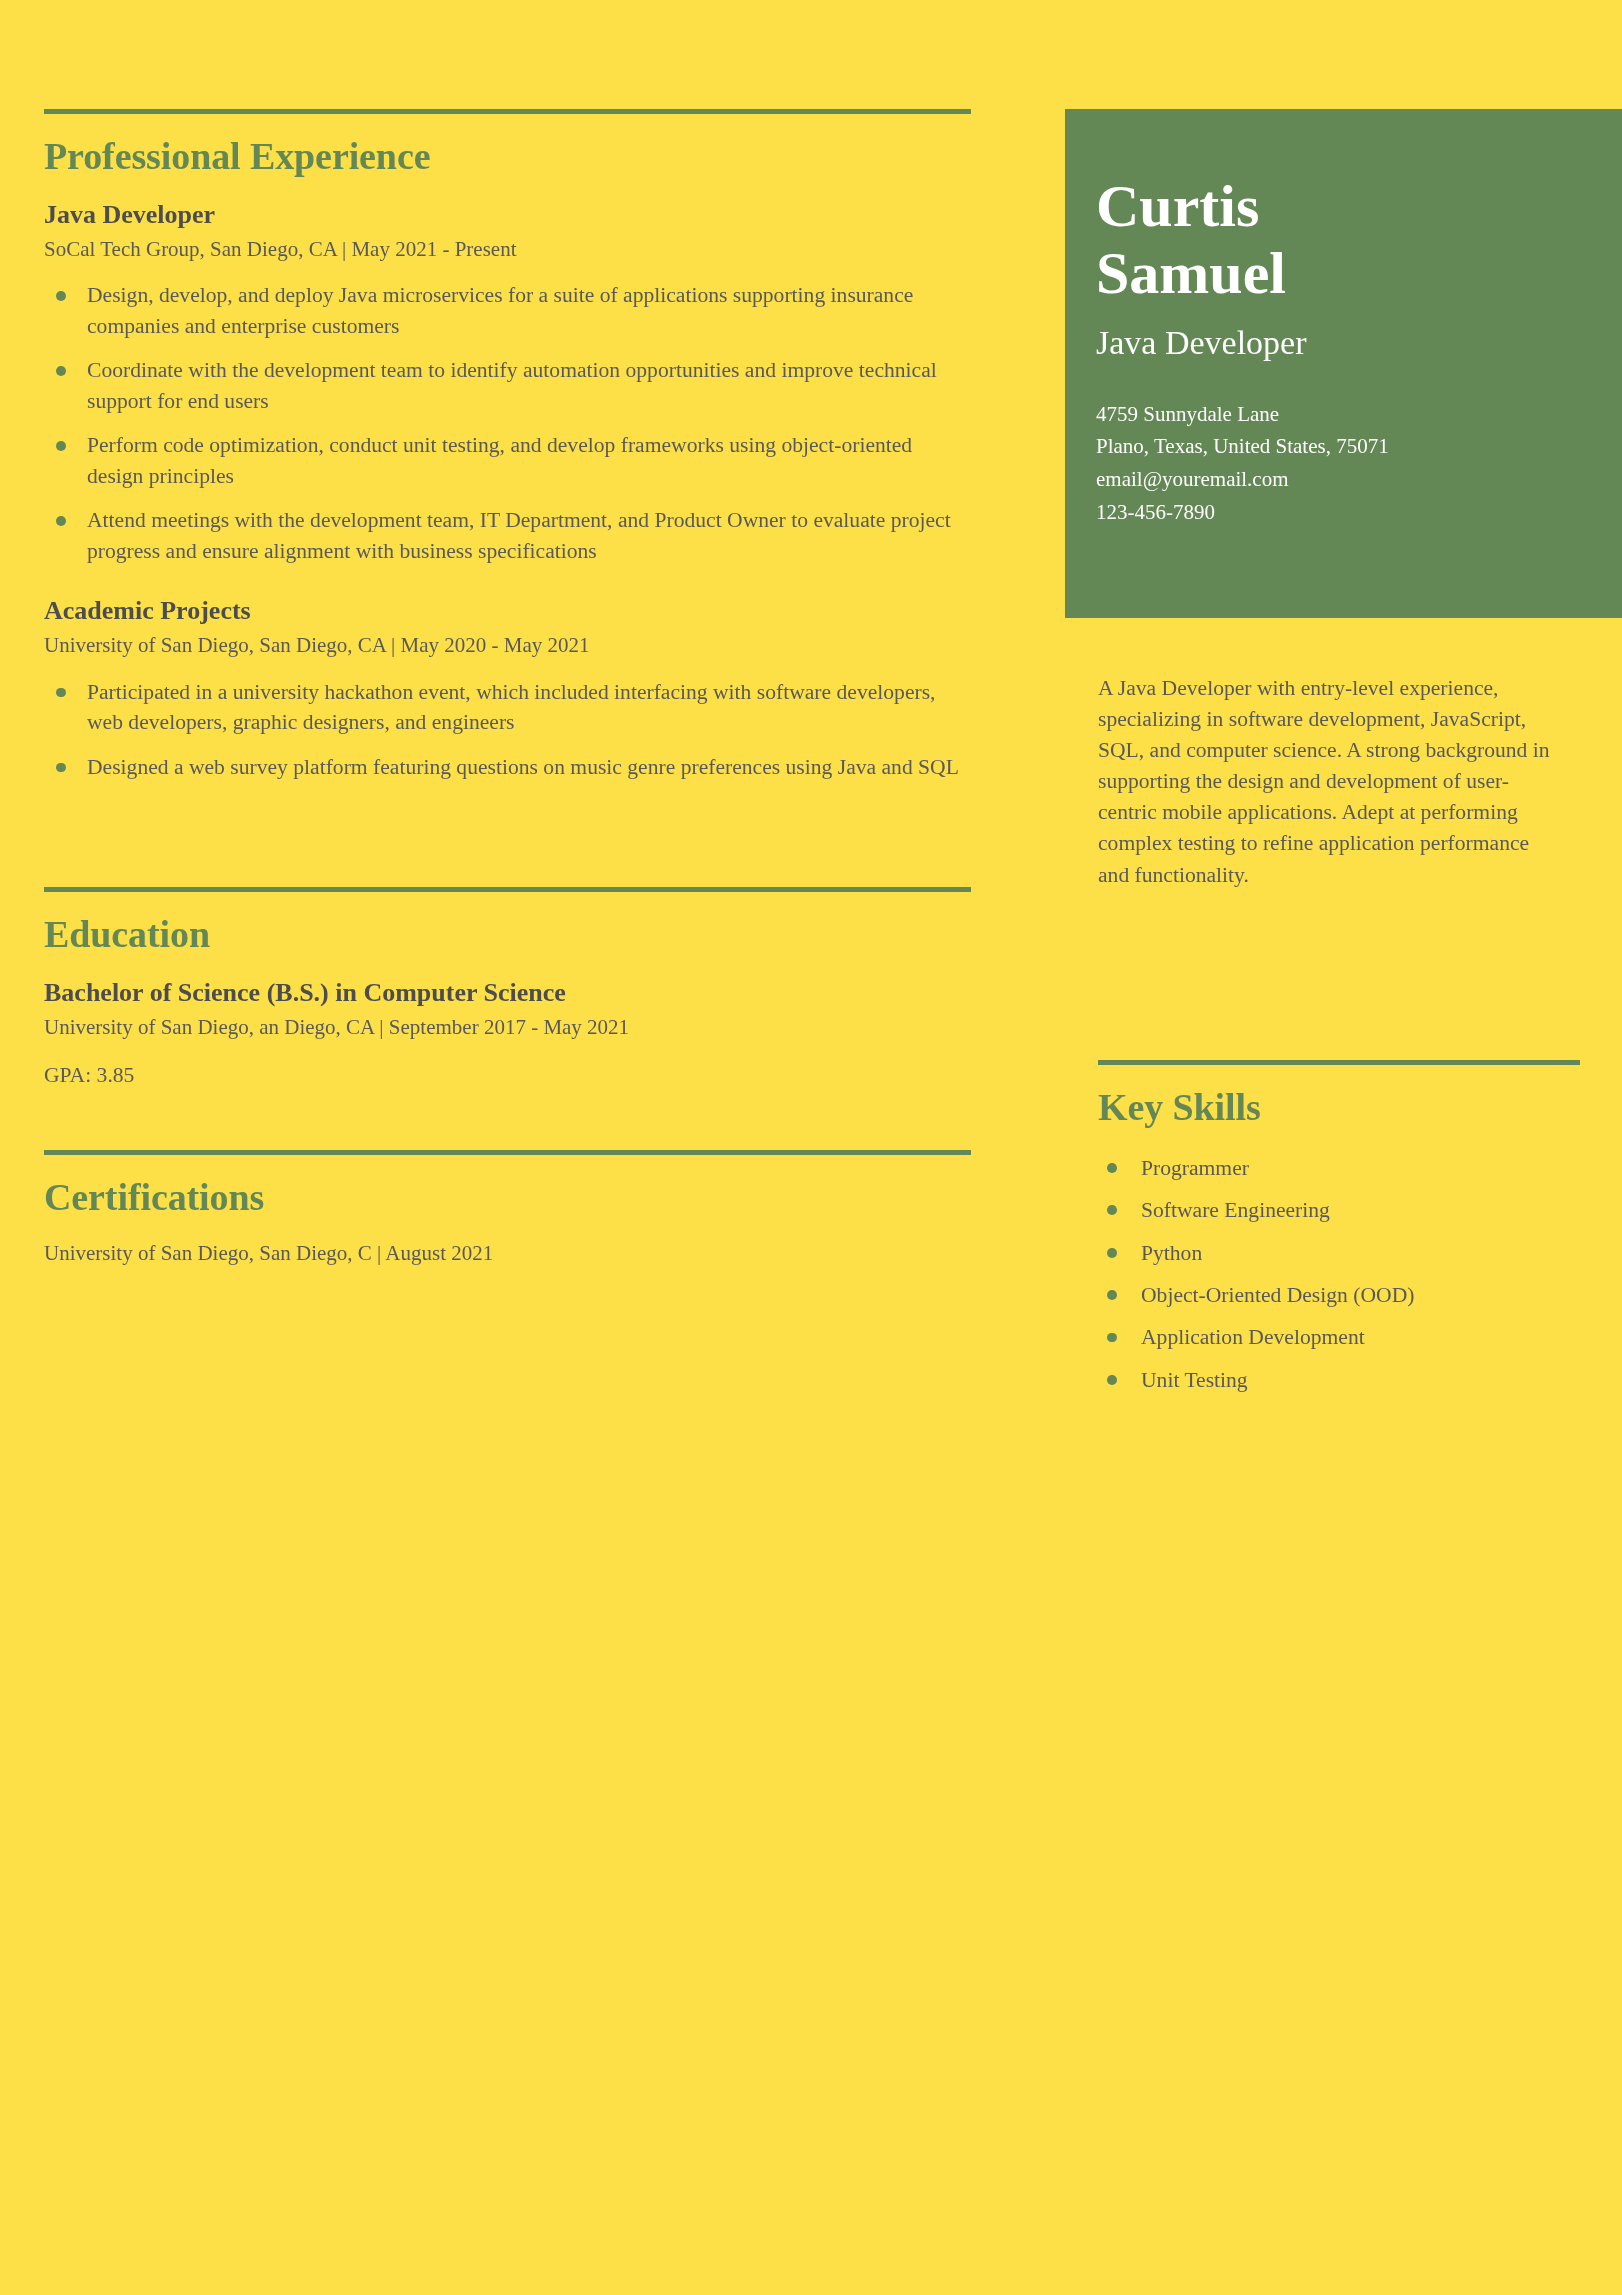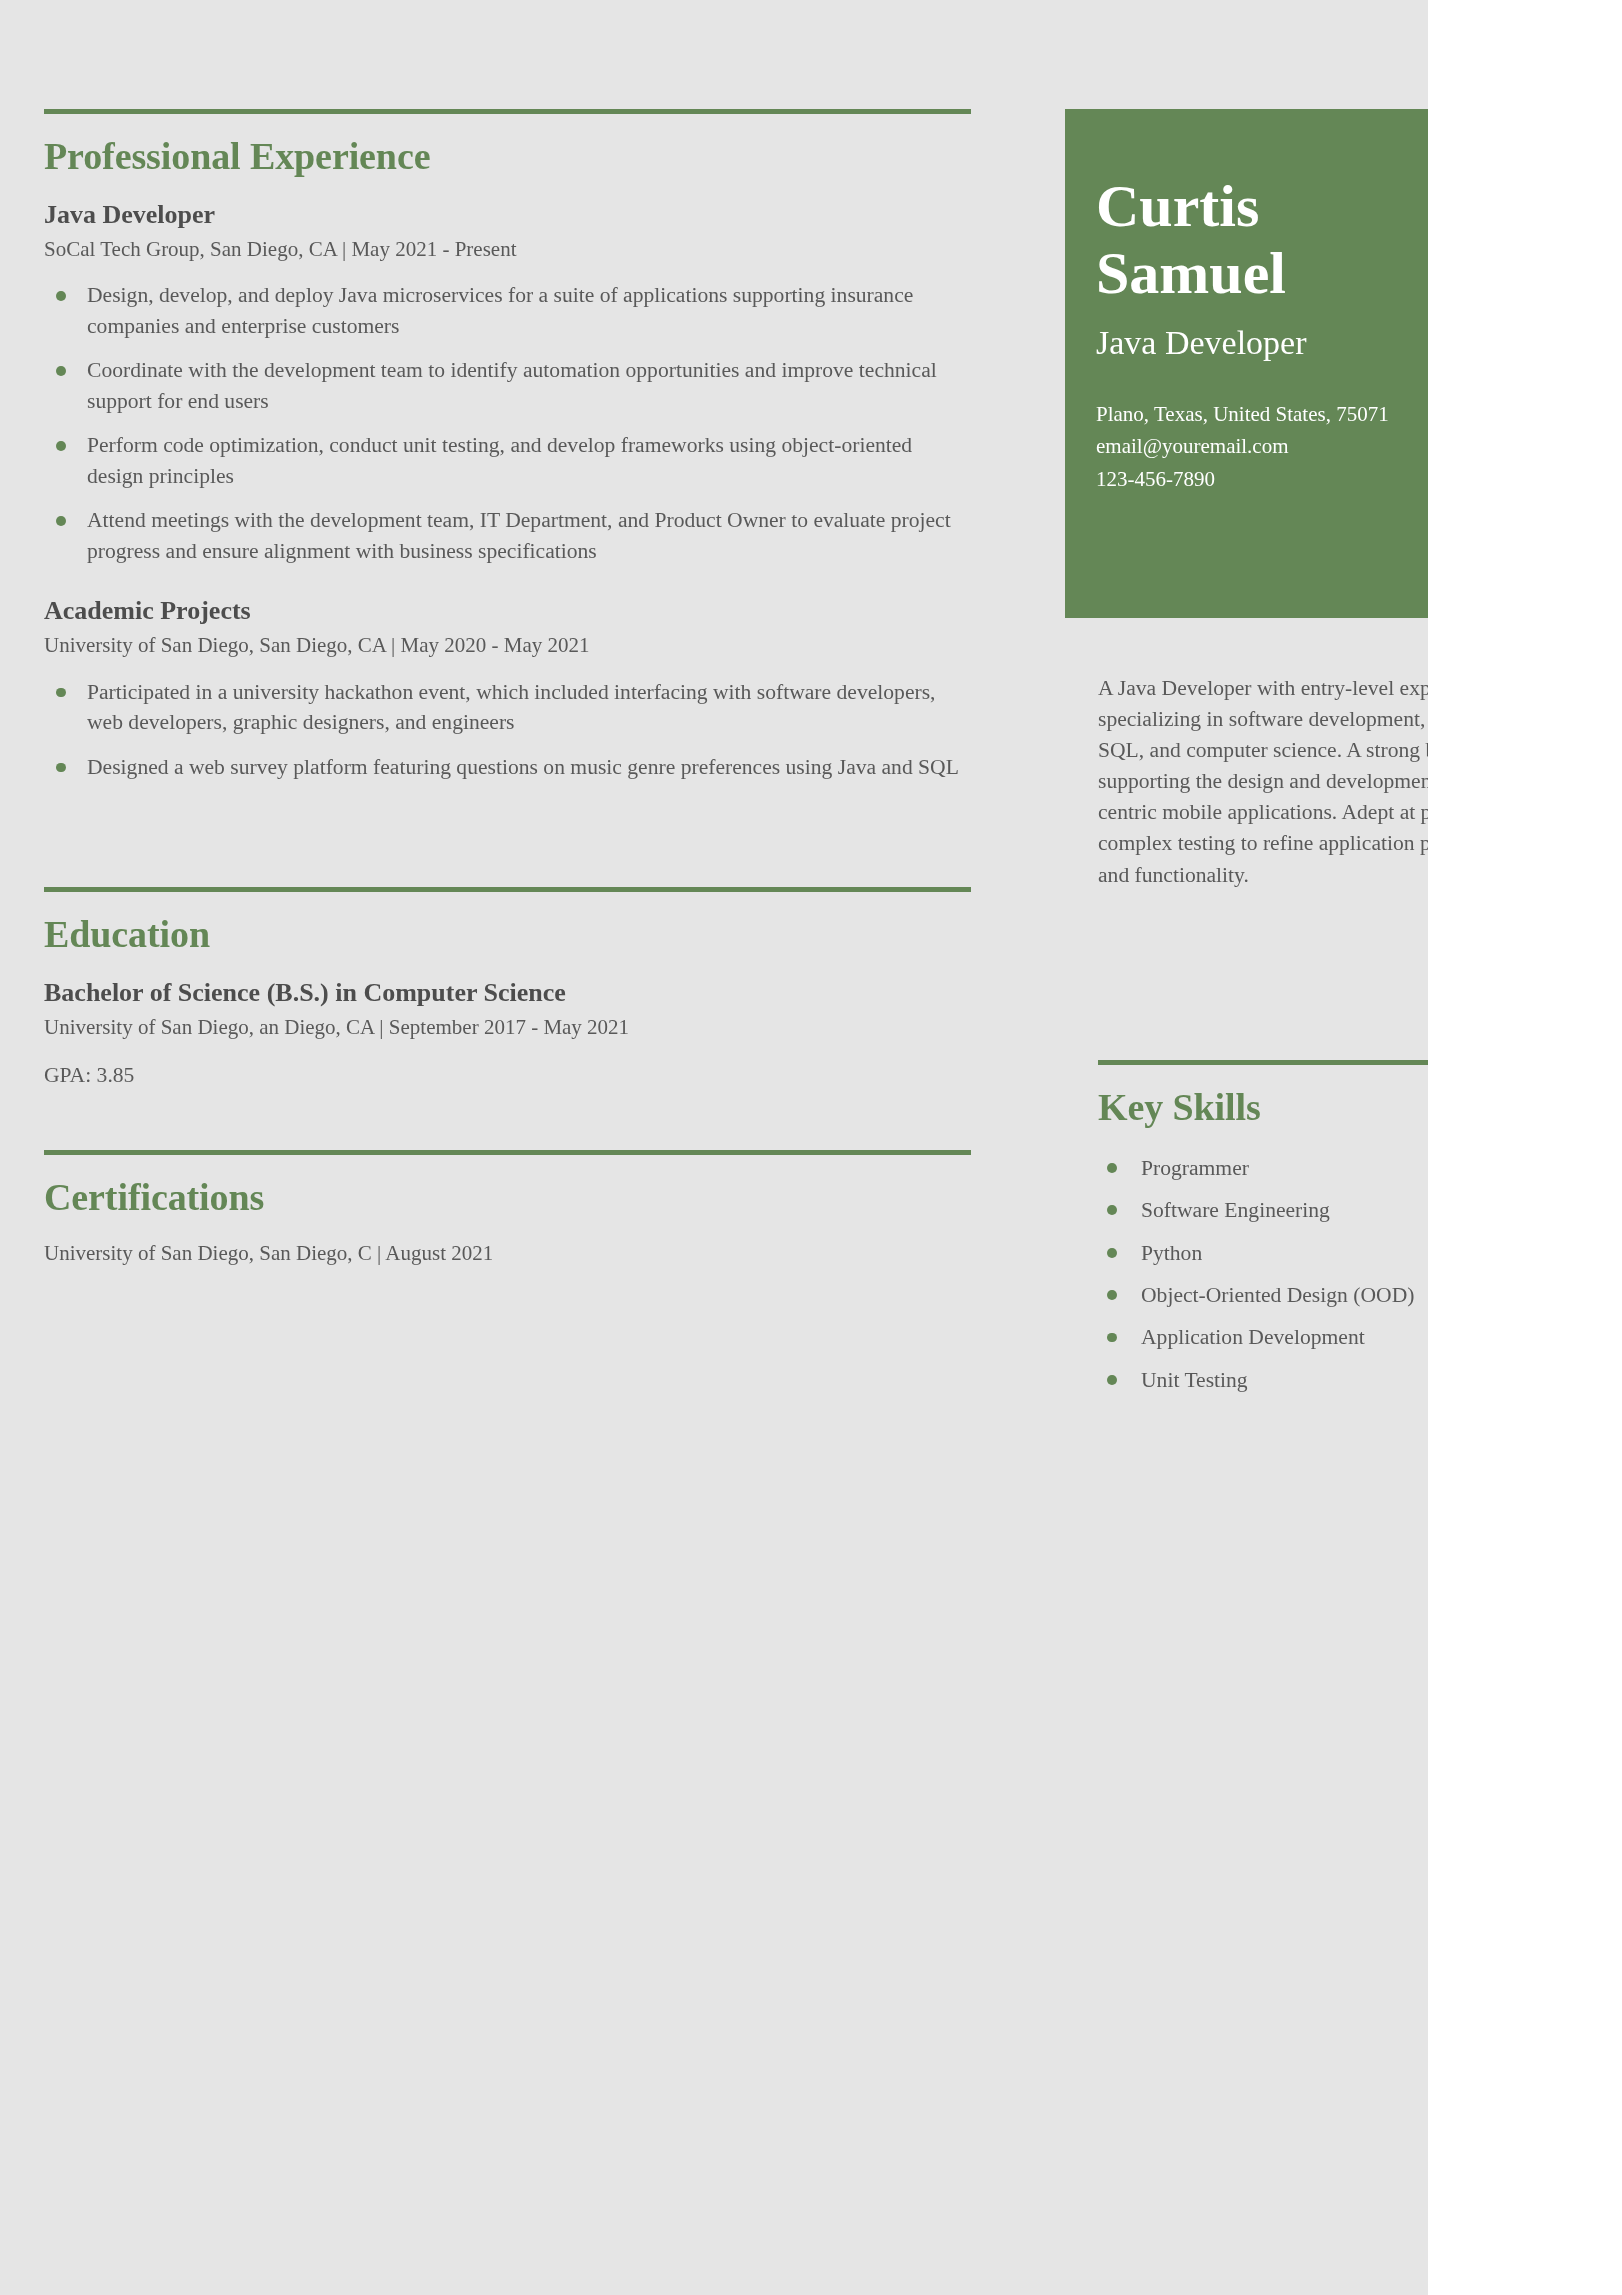--- a/index.html
+++ b/index.html
@@ -2,23 +2,23 @@
 <html style="font-size:10.5px"><head>
 <meta charset="utf-8">
 <style>
   html, body {
     margin: 0;
     padding: 0;
     background: #ffffff;
   }
   .page {
     position: relative;
-    width: 1428px;
+    width: 1622px;
     height: 2295px;
-    background: #e5e5e5;
+    background: #fde047;
     font-family: "Liberation Serif", "DejaVu Serif", serif;
     color: #595959;
     overflow: hidden;
   }
 
   
   .left-col {
     position: absolute;
     left: 44px;
     top: 109px;
@@ -228,20 +228,21 @@
 
   </div>
 
   <div class="header-block">
     <h1 class="name">
       <span>Curtis</span><br>
       <span>Samuel</span>
     </h1>
     <p class="job-title">Java Developer</p>
     <div class="contact">
+      <div>4759 Sunnydale Lane</div>
       <div>Plano, Texas, United States, 75071</div>
       <div>email@youremail.com</div>
       <div>123-456-7890</div>
     </div>
   </div>
 
   <div class="summary-wrap">
     <p class="summary">A Java Developer with entry-level experience, specializing in software development, JavaScript, SQL, and computer science. A strong background in supporting the design and development of user-centric mobile applications. Adept at performing complex testing to refine application performance and functionality.</p>
   </div>
 

